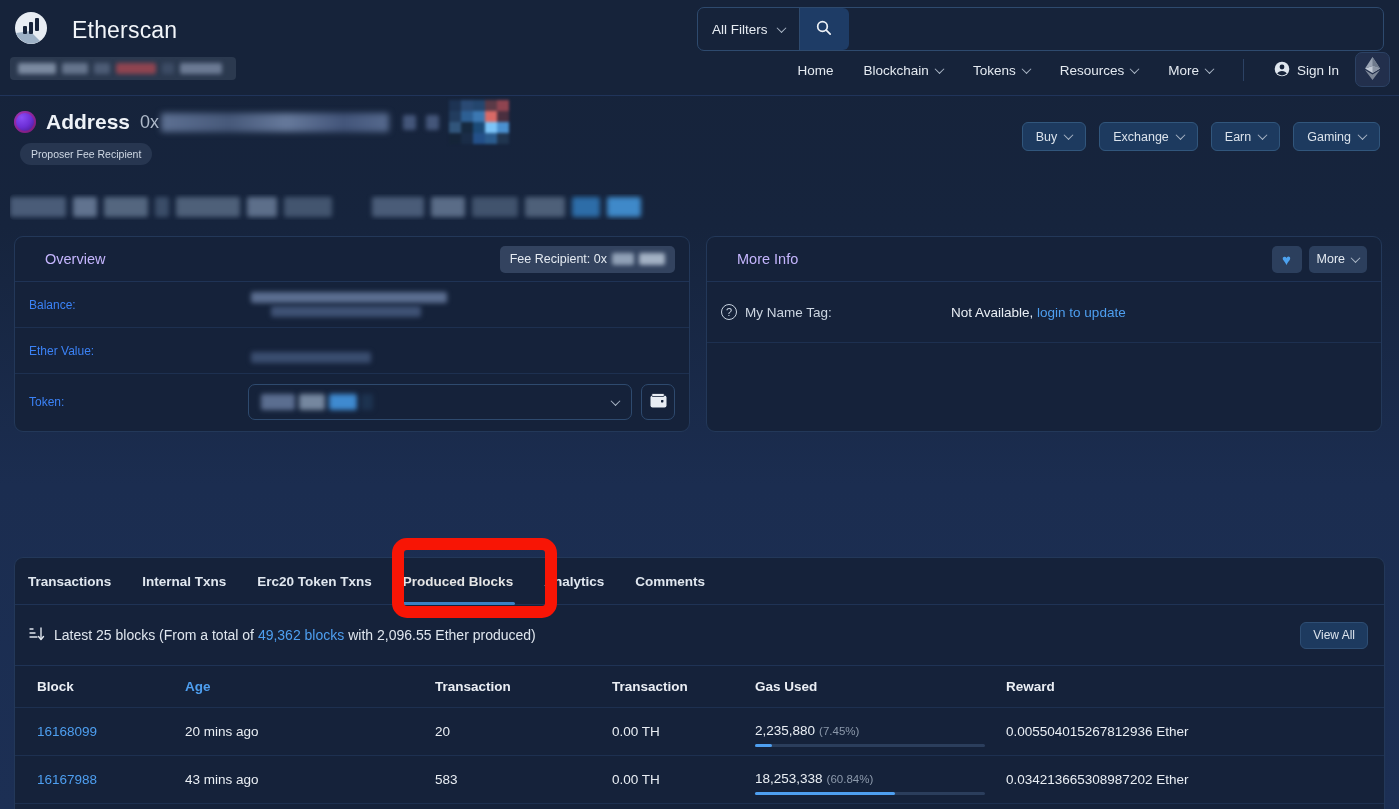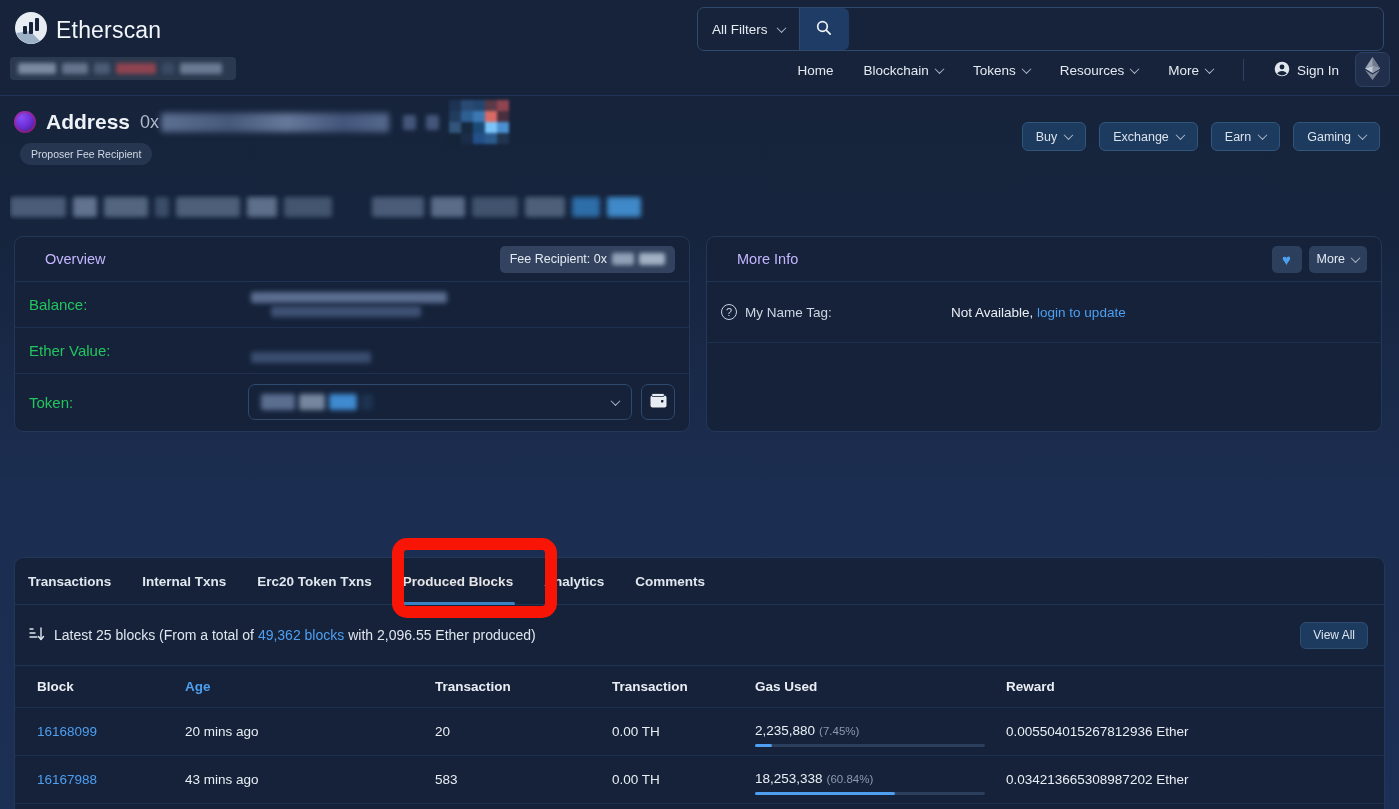--- a/index.html
+++ b/index.html
@@ -4,21 +4,21 @@
 <style>
   * { margin:0; padding:0; box-sizing:border-box; }
   html,body { background:#0e1726; }
   body { font-family:"Liberation Sans", sans-serif; }
   .page { position:relative; width:1399px; height:809px; overflow:hidden;
           background:linear-gradient(180deg,#16233a 0%,#16243d 28%,#1b2d50 60%,#1c2f54 100%); }
 
   
   .topbar { position:absolute; left:0; top:0; width:1399px; height:96px;
             background:#16233a; border-bottom:1px solid #20345a; }
-  .brand { position:absolute; left:14px; top:11px; display:flex; align-items:center; gap:8px; }
+  .brand { position:absolute; left:14px; top:11px; display:flex; align-items:center; gap:24px; }
   .brand-name { color:#f2f5f9; font-size:23px; letter-spacing:.2px; }
   .price-redacted { position:absolute; left:10px; top:57px; width:226px; height:23px;
             background:#2b394f; border-radius:4px; display:flex; align-items:center; gap:6px;
             padding:0 8px; overflow:hidden; }
   .price-redacted .blk { height:11px; border-radius:2px; filter:blur(2px); }
 
   .search-group { position:absolute; left:697px; top:7px; width:687px; height:44px;
             display:flex; align-items:stretch; border:1px solid #2e4a6e; border-radius:7px; }
   .filter-box { display:flex; align-items:center; gap:10px; padding:0 14px;
             border-right:1px solid #2e4a6e; color:#e6ebf2; font-size:13.5px; cursor:pointer; }
@@ -68,21 +68,21 @@
   .card { position:absolute; background:#15223a; border:1px solid #233859; border-radius:9px; }
   .card-head { height:45px; display:flex; align-items:center; justify-content:space-between;
           padding:0 14px; border-bottom:1px solid #1f3355; }
   .card-title { color:#c4b5fd; font-size:14.5px; font-weight:400;margin-left:16px; }
 
   .overview-card { left:14px; top:236px; width:676px; height:196px; }
   .fee-pill { background:#33435f; border-radius:5px; height:27px; padding:0 10px; display:flex;
           align-items:center; gap:5px; color:#e4eaf1; font-size:12.5px; }
   .fee-pill .blk { height:12px; border-radius:2px; filter:blur(2px); background:#8painted; }
   .ov-row { display:flex; align-items:center; padding:0 14px; border-bottom:1px solid #1d3050; }
-  .ov-label { width:222px; color:#22c55e; font-size:15px; }
+  .ov-label { width:222px; color:#3b82f6; font-size:12px; }
   .vblur { display:flex; flex-direction:column; gap:3px; }
   .vblur .blk { height:11px; border-radius:2px; filter:blur(2.5px); }
 
   .token-select { width:390px; height:36px; border:1px solid #2e4a6e; border-radius:7px;
           display:flex; align-items:center; justify-content:space-between; padding:0 12px; cursor:pointer; }
   .token-blur { display:flex; gap:4px; }
   .token-blur .blk { height:16px; border-radius:2px; filter:blur(2.5px); }
   .wallet-btn { width:34px; height:36px; margin-left:9px; border:1px solid #2e4a6e; border-radius:7px;
           display:flex; align-items:center; justify-content:center; cursor:pointer; background:transparent; }
 

